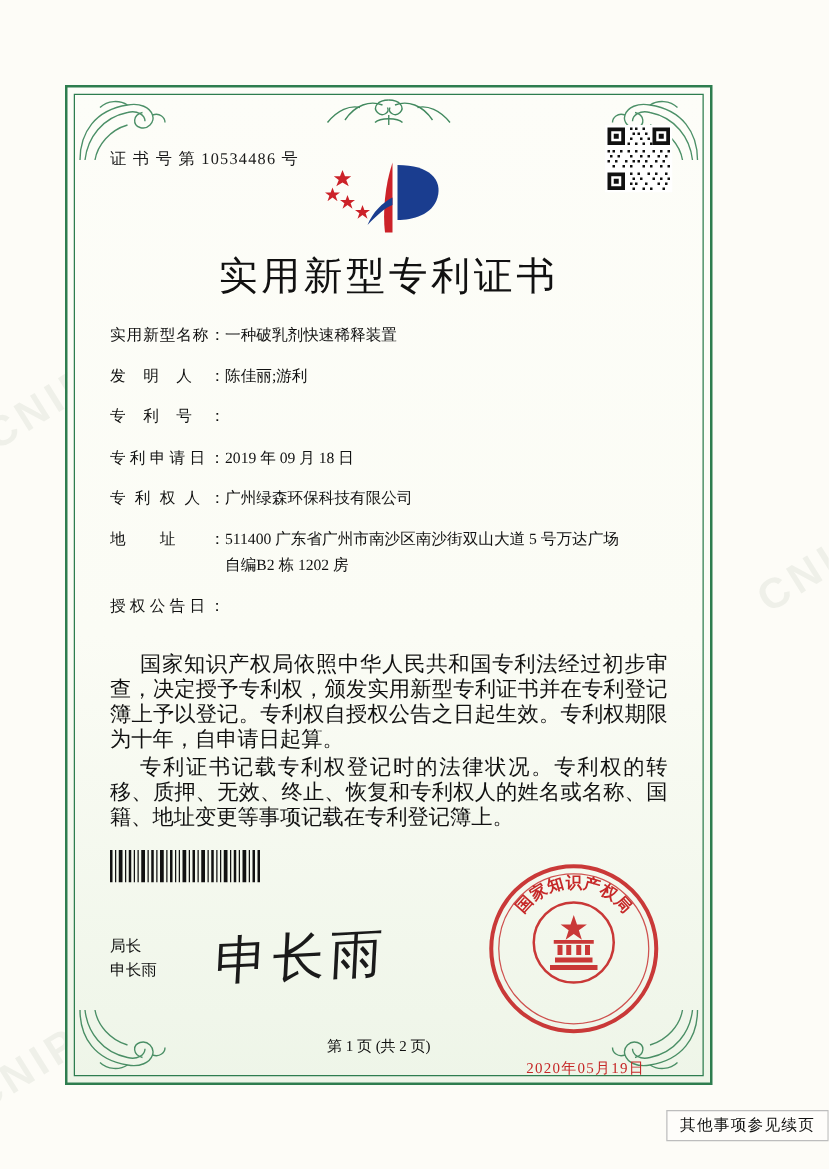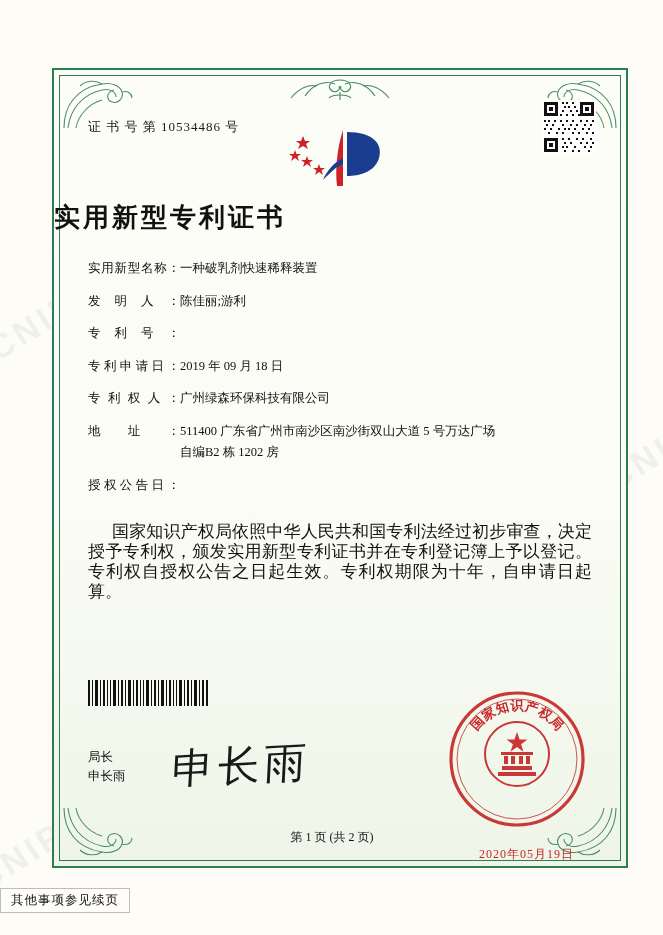--- a/index.html
+++ b/index.html
@@ -33,21 +33,21 @@
   .wm4 { left: 600px;  top: 430px; font-size: 34px; }
   .wm5 { left: 140px;  top: 600px; font-size: 34px; }
   .wm6 { left: -30px;  top: 830px; font-size: 34px; }
   .wm7 { left: 380px;  top: 720px; font-size: 34px; }
 
   
   .cert {
     position: absolute;
     left: 52px;
     top: 68px;
-    width: 576px;
+    width: 518px;
     height: 800px;
     border: 2px solid #2e7d4f;
     box-sizing: border-box;
     background: linear-gradient(180deg, #fdfdf8 0%, #fbfcf5 55%, #eef5e8 100%);
   }
   .cert-inner {
     position: absolute;
     left: 5px;
     top: 5px;
     right: 5px;
@@ -105,22 +105,23 @@
     transform: translateX(-50%);
     width: 110px;
     height: 62px;
   }
 
   .doc-title {
     position: absolute;
     left: 0;
     right: 0;
     top: 130px;
-    font-size: 26px;
-    font-weight: bold;
+    text-align: center;
+    font-size: 31px;
+    font-weight: normal;
     letter-spacing: 3px;
     color: #111;
     font-family: "DejaVu Serif", serif;
   }
 
   
   .fields {
     position: absolute;
     left: 34px;
     right: 34px;
@@ -219,21 +220,21 @@
     text-align: center;
     font-size: 12px;
     color: #111;
   }
 
   .footer-note {
     position: absolute;
     left: 0;
     right: 0;
     top: 888px;
-    text-align: left;
+    text-align: right;
     font-size: 12.5px;
     color: #111;
     letter-spacing: 1px;
   }
   .footer-note span {
     border: 1px solid #bdbdbd;
     padding: 3px 10px;
     display: inline-block;
     background: rgba(255,255,255,.4);
   }
@@ -484,20 +485,21 @@
         <span>告</span>
         <span>日</span>
         <span>：</span>
       </div>
     </div>
 
   </div>
 
   <div class="paras">
     <p>国家知识产权局依照中华人民共和国专利法经过初步审查，决定授予专利权，颁发实用新型专利证书并在专利登记簿上予以登记。专利权自授权公告之日起生效。专利权期限为十年，自申请日起算。</p>
+    <p>专利证书记载专利权登记时的法律状况。专利权的转移、质押、无效、终止、恢复和专利权人的姓名或名称、国籍、地址变更等事项记载在专利登记簿上。</p>
   </div>
 
   <div class="barcode">
     <svg width="120" height="26" viewBox="0 0 120 26">
       <g fill="#111">
         <rect x="0" y="0" width="2" height="26"></rect>
           <rect x="4" y="0" width="1" height="26"></rect>
         <rect x="7" y="0" width="3" height="26"></rect>
           <rect x="12" y="0" width="1" height="26"></rect>
         <rect x="15" y="0" width="2" height="26"></rect>

